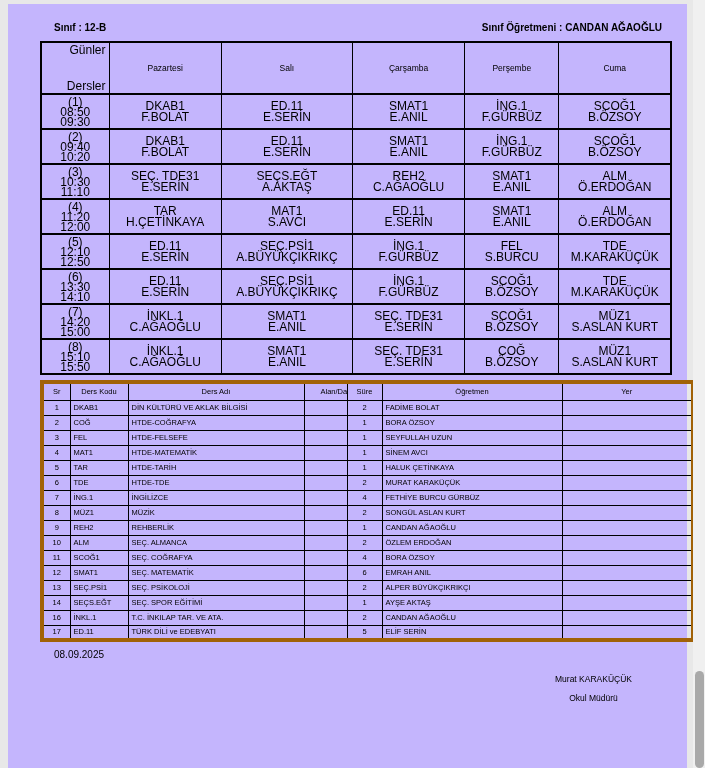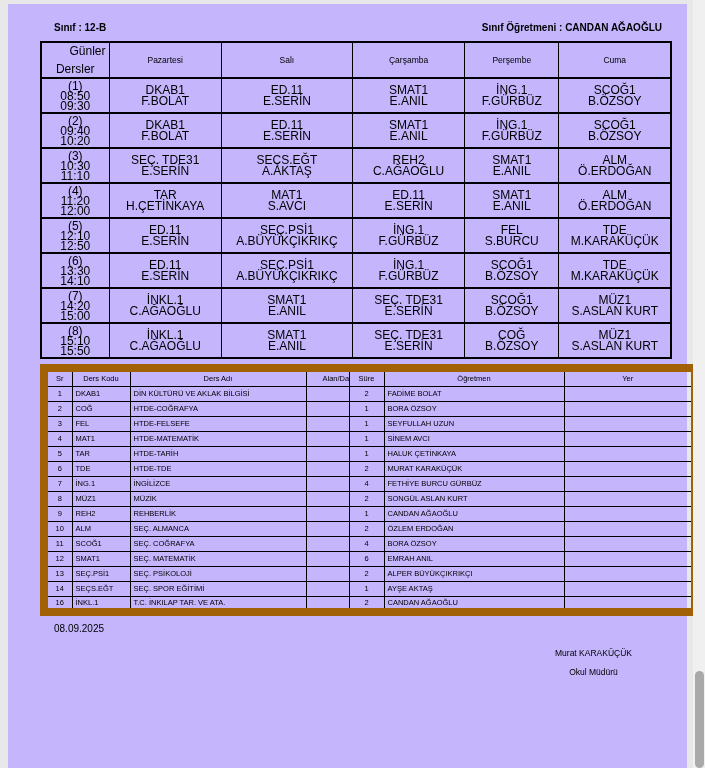--- a/index.html
+++ b/index.html
@@ -30,27 +30,27 @@
   }
 
   table { border-collapse: collapse; table-layout: fixed; width: 630px; }
 
   
   .tt td { border: 1px solid #000; border-top-width: 2px; border-bottom-width: 2px;
            text-align: center; vertical-align: middle; font-size: 12px; line-height: 10.5px; }
   .tt { border: 2px solid #000; }
   .tt .corner-cell { height: 36px; padding: 2px 3px; }
   .tt .corner-top { text-align: right; display: block; }
-  .tt .corner-bottom { text-align: center; display: block; margin-top: 8px; }
+  .tt .corner-bottom { text-align: right; display: block; margin-top: 25px; }
   .tt .day-header { font-size: 8.5px; }
   .tt .period-row td { height: 35px; }
   .tt .time-cell div { line-height: 10px; }
 
   
-  .ct { border: 8px solid #a16207; margin-top: 5px; }
+  .ct { border: 4px solid #a16207; margin-top: 5px; }
   .ct td, .ct th { border: 1px solid #000; font-size: 7.5px; font-weight: normal;
                    height: 15px; padding: 1px 3px; overflow: hidden; white-space: nowrap; }
   .ct th { text-align: center; height: 18px; }
   .ct td.al-c { text-align: center; }
   .ct td.al-l { text-align: left; }
 
   .date-line { font-size: 10px; padding: 7px 0 0 14px; }
 
   .signature {
     margin-top: 10px;
@@ -461,20 +461,29 @@
           </tr>
           <tr>
             <td class="al-c">16</td>
             <td class="al-l">İNKL.1</td>
             <td class="al-l">T.C. İNKILAP TAR. VE ATA.</td>
             <td class="al-c"></td>
             <td class="al-c">2</td>
             <td class="al-l">CANDAN AĞAOĞLU</td>
             <td class="al-l"></td>
           </tr>
+          <tr>
+            <td class="al-c">17</td>
+            <td class="al-l">ED.11</td>
+            <td class="al-l">TÜRK DİLİ ve EDEBYATI</td>
+            <td class="al-c"></td>
+            <td class="al-c">5</td>
+            <td class="al-l">ELİF SERİN</td>
+            <td class="al-l"></td>
+          </tr>
         </tbody>
     </table>
 
     <div class="date-line">08.09.2025</div>
 
     <div class="signature">
       <div class="sig-inner">
         <div>Murat KARAKÜÇÜK</div>
         <div>Okul Müdürü</div>
       </div>

